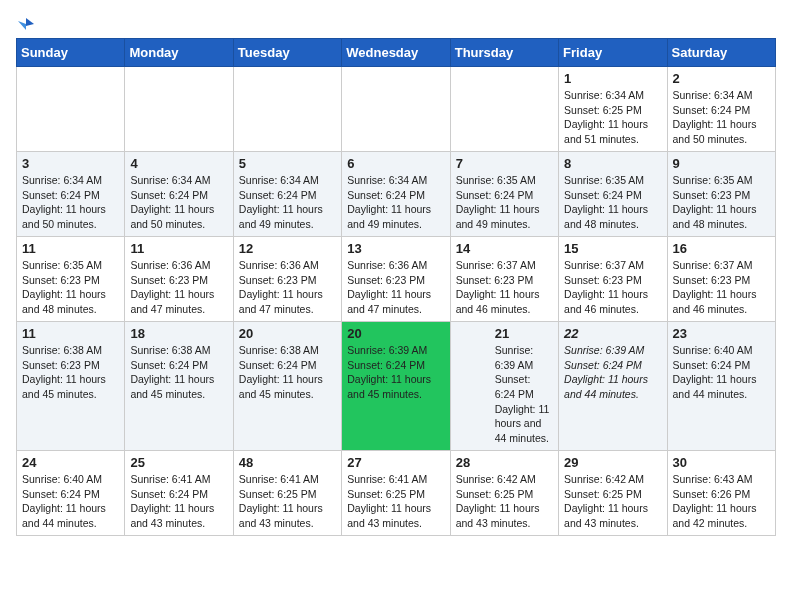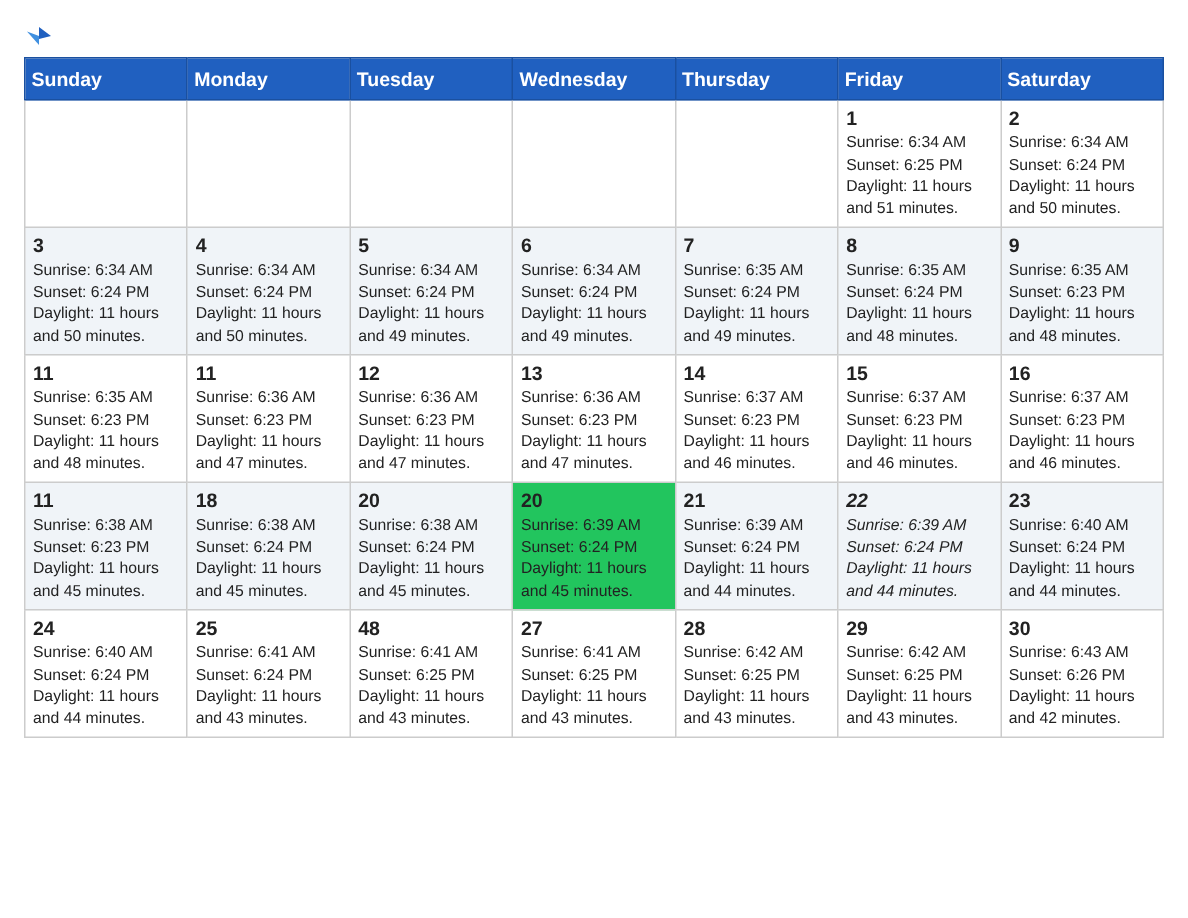--- a/index.html
+++ b/index.html
@@ -233,21 +233,21 @@
           <div class="day-info" style="white-space: pre-line;">Sunrise: 6:38 AM
 Sunset: 6:24 PM
 Daylight: 11 hours and 45 minutes.</div>
         </td>
         <td style="background: #22c55e;">
           <div class="day-number">20</div>
           <div class="day-info" style="white-space: pre-line;">Sunrise: 6:39 AM
 Sunset: 6:24 PM
 Daylight: 11 hours and 45 minutes.</div>
         </td>
-        <td style="background: rgb(240, 244, 248);">
+        <td style="background: rgb(240, 244, 248); padding-left: 44px;">
           <div class="day-number">21</div>
           <div class="day-info" style="white-space: pre-line;">Sunrise: 6:39 AM
 Sunset: 6:24 PM
 Daylight: 11 hours and 44 minutes.</div>
         </td>
         <td style="background: rgb(240, 244, 248); font-style: italic;">
           <div class="day-number">22</div>
           <div class="day-info" style="white-space: pre-line;">Sunrise: 6:39 AM
 Sunset: 6:24 PM
 Daylight: 11 hours and 44 minutes.</div>

